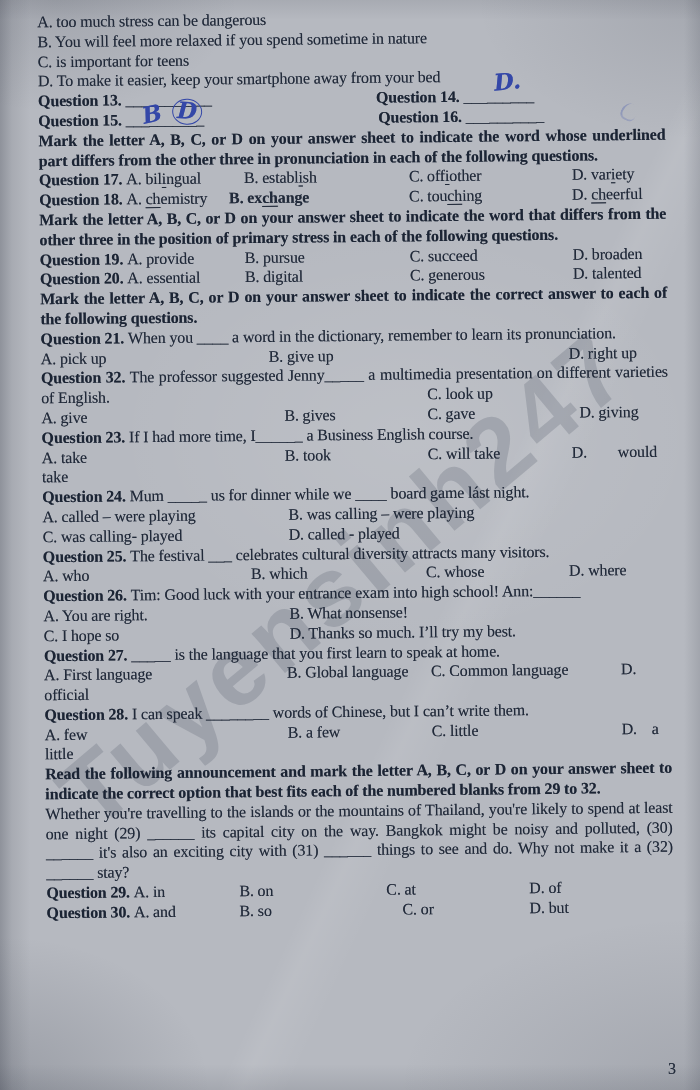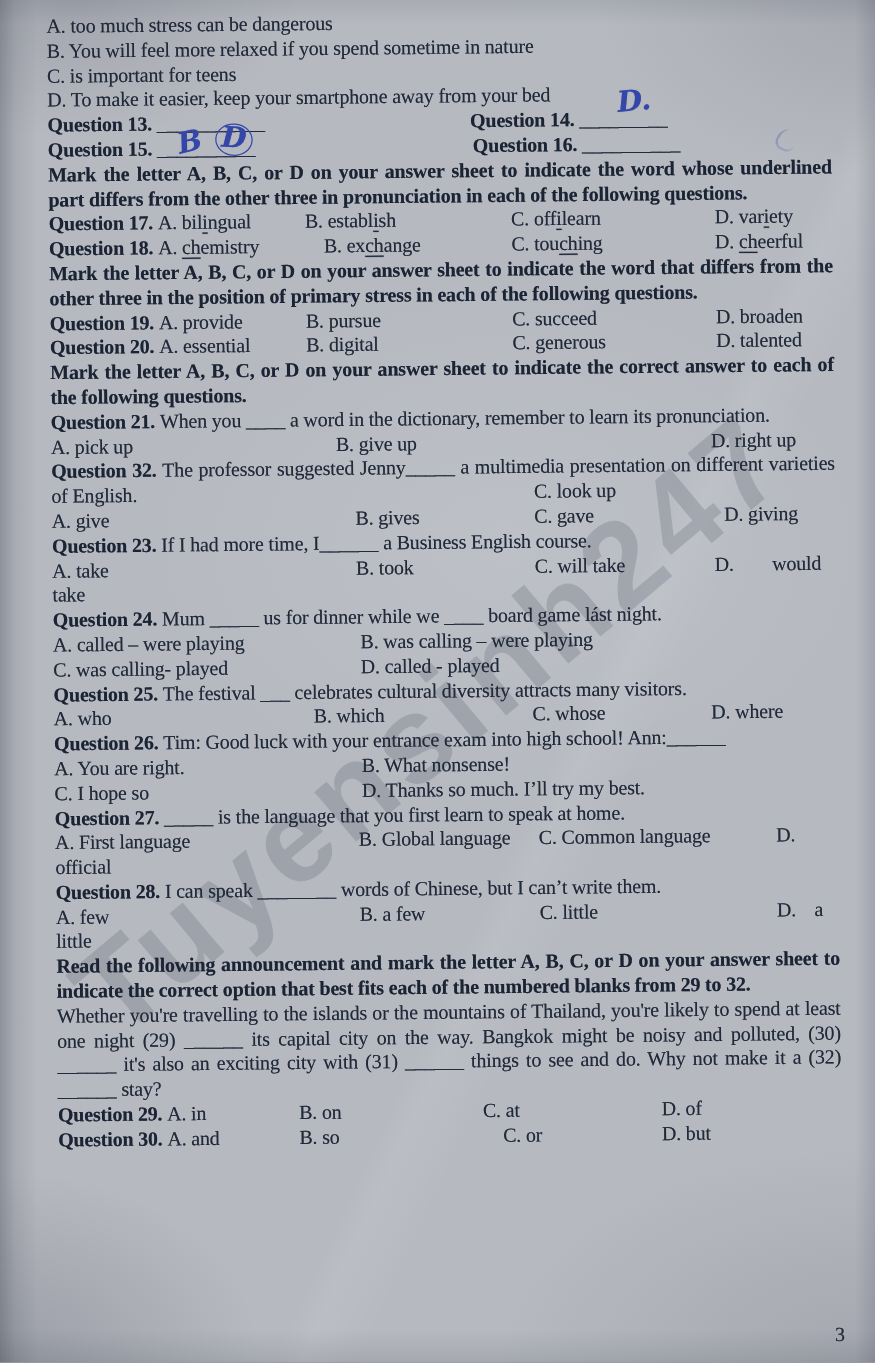--- a/index.html
+++ b/index.html
@@ -76,26 +76,26 @@
         <span class="cell" style="left: 338px;"><span class="b">Question 14. </span><span>_________</span><span class="hw" style="left: 118px; top: -16px; transform: rotate(-5deg);">D.</span></span>
       </div>
       <div class="row">
         <span class="cell" style="left: 0px;"><span class="b">Question 15. </span><span>__________</span><span class="hw" style="left: 104px; top: -7px; transform: rotate(-12deg);">B</span><span class="hw circled" style="left: 134px; top: -11px; transform: rotate(4deg);">D</span></span>
         <span class="cell" style="left: 340px;"><span class="b">Question 16. </span><span>__________</span></span>
       </div>
       <div class="para bold justify"><span>Mark the letter A, B, C, or D on your answer sheet to indicate the word whose underlined part differs from the other three in pronunciation in each of the following questions.</span></div>
       <div class="row">
         <span class="cell" style="left: 0px;"><span class="b">Question 17. </span><span>A. bil</span><span class="u">i</span><span>ngual</span></span>
         <span class="cell" style="left: 205px;"><span>B. establ</span><span class="u">i</span><span>sh</span></span>
-        <span class="cell" style="left: 370px;"><span>C. off</span><span class="u">i</span><span>learn</span></span>
+        <span class="cell" style="left: 370px;"><span>C. off</span><span class="u">i</span><span>other</span></span>
         <span class="cell" style="left: 533px;"><span>D. var</span><span class="u">i</span><span>ety</span></span>
       </div>
       <div class="row">
         <span class="cell" style="left: 0px;"><span class="b">Question 18. </span><span>A. </span><span class="u">ch</span><span>emistry</span></span>
-        <span class="cell" style="left: 220px;"><span>B. ex</span><span class="u">ch</span><span>ange</span></span>
+        <span class="cell" style="left: 190px; font-weight: bold;"><span>B. ex</span><span class="u">ch</span><span>ange</span></span>
         <span class="cell" style="left: 370px;"><span>C. tou</span><span class="u">ch</span><span>ing</span></span>
         <span class="cell" style="left: 533px;"><span>D. </span><span class="u">ch</span><span>eerful</span></span>
       </div>
       <div class="para bold justify"><span>Mark the letter A, B, C, or D on your answer sheet to indicate the word that differs from the other three in the position of primary stress in each of the following questions.</span></div>
       <div class="row">
         <span class="cell" style="left: 0px;"><span class="b">Question 19. </span><span>A. provide</span></span>
         <span class="cell" style="left: 205px;"><span>B. pursue</span></span>
         <span class="cell" style="left: 370px;"><span>C. succeed</span></span>
         <span class="cell" style="left: 533px;"><span>D. broaden</span></span>
       </div>

